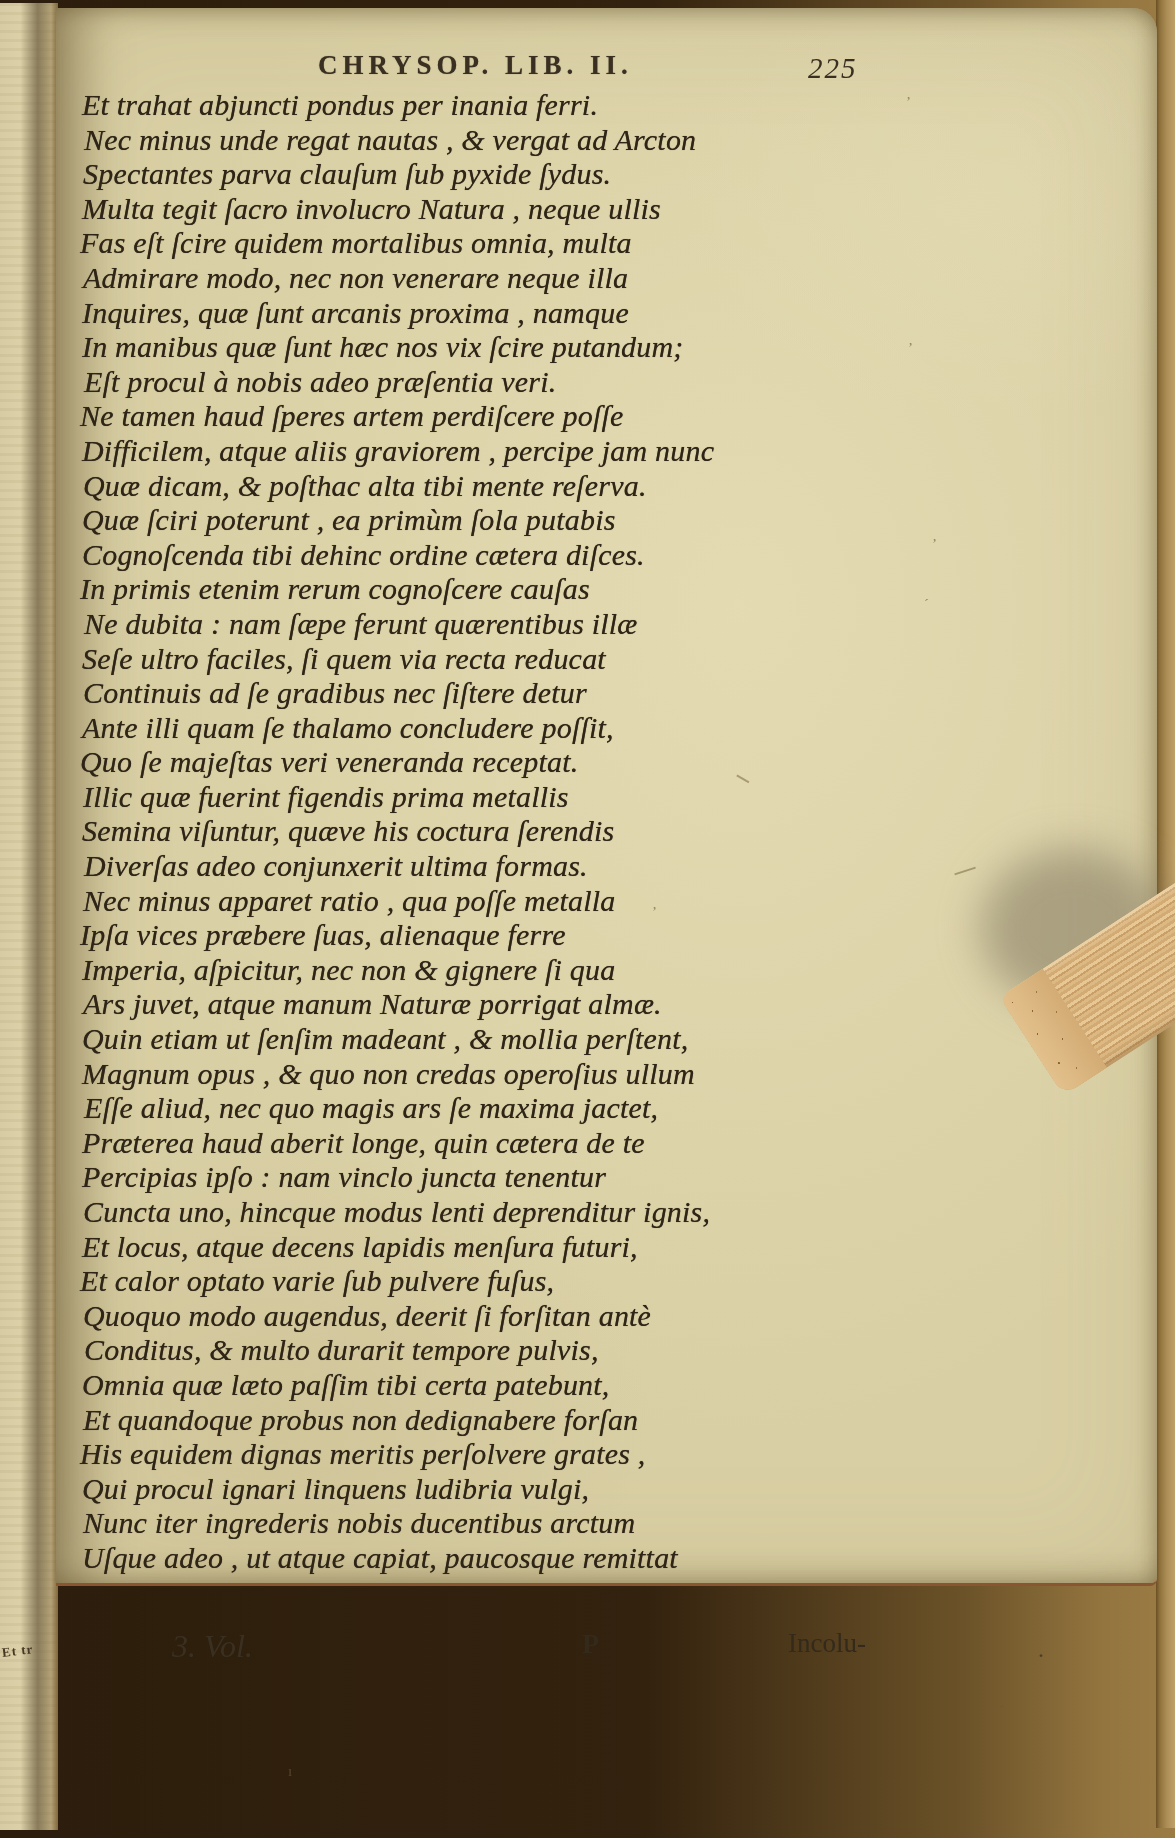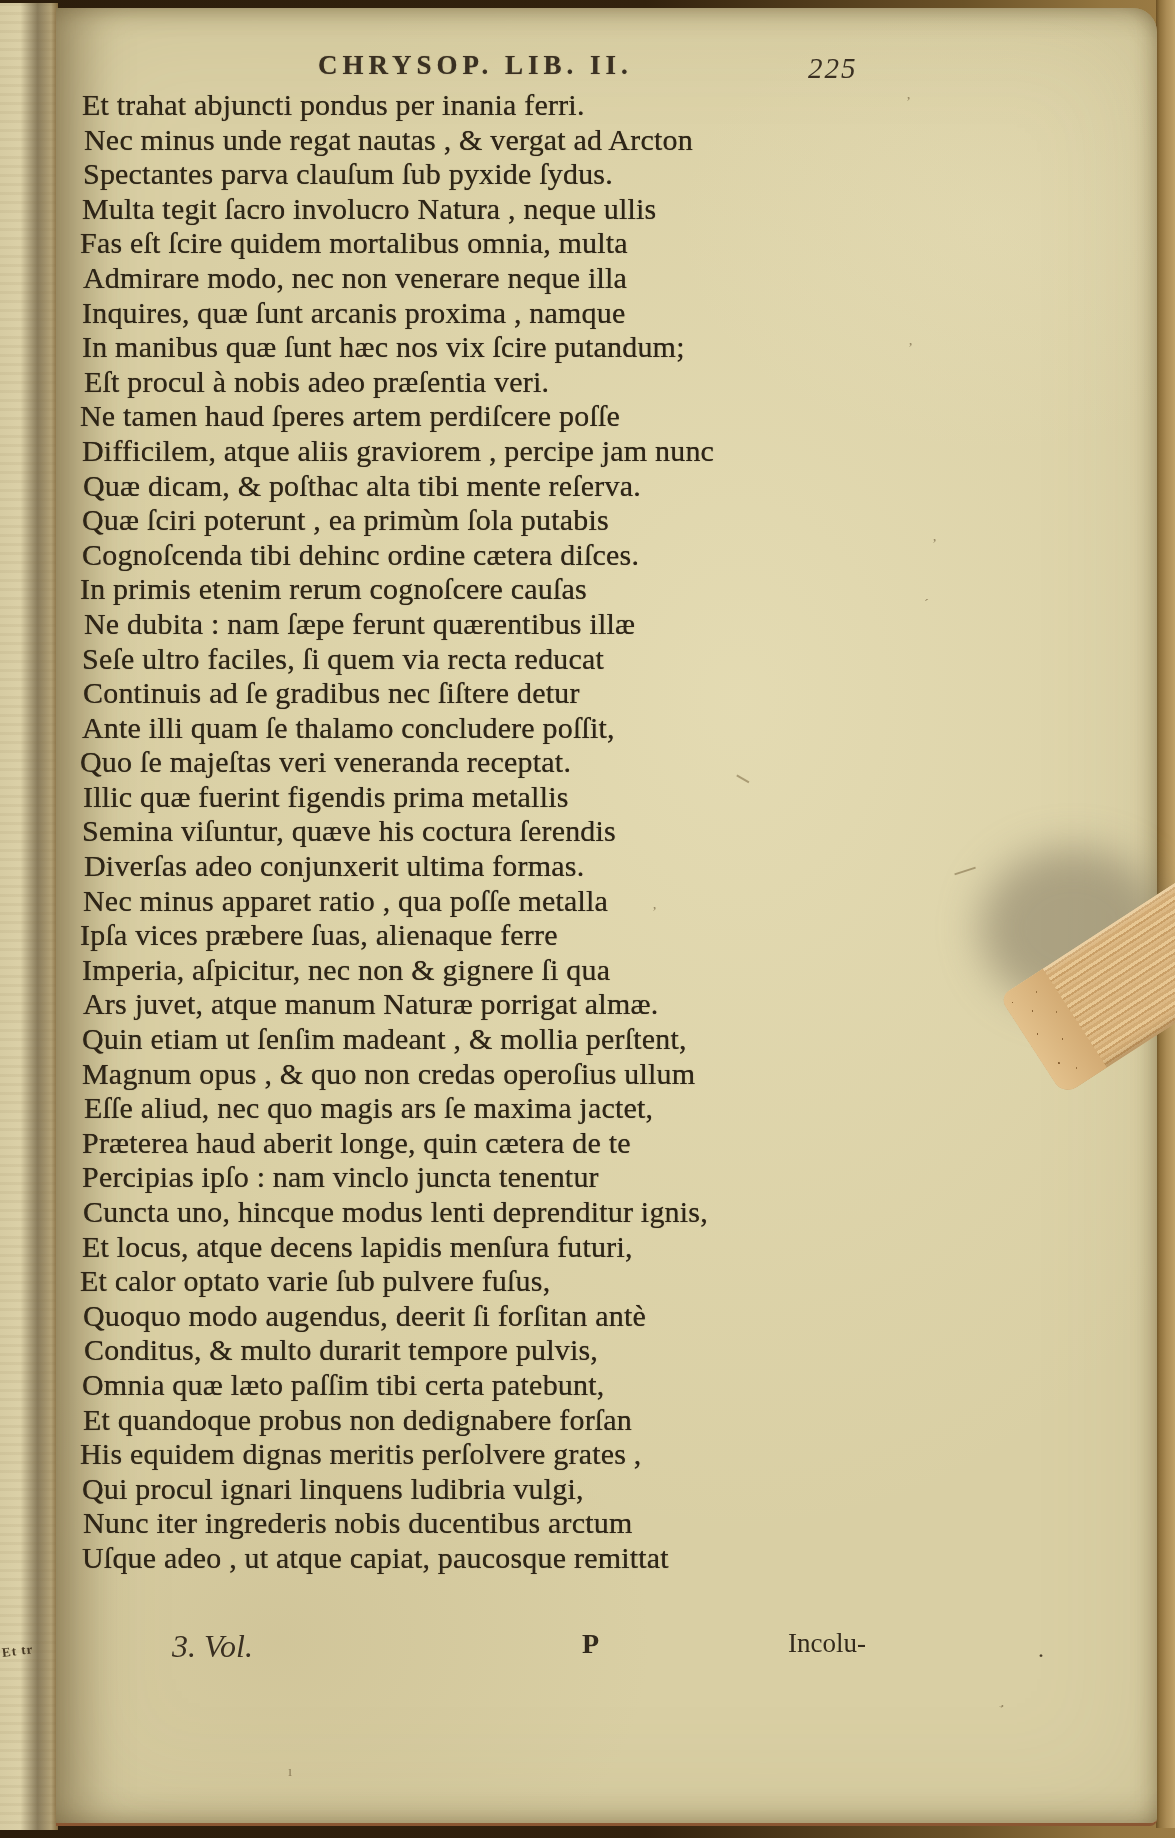--- a/index.html
+++ b/index.html
@@ -22,21 +22,21 @@
   }
 
   
   .right-edge {
     position:absolute; right:0; top:0; bottom:10px; width:19px;
     background:linear-gradient(to right,#6a4f24 0%,#8f713c 20%,#ab8c55 55%,#c0a269 100%);
   }
 
   
   .page {
-    position:absolute; left:56px; top:8px; width:1101px; height:1818px;
+    position:absolute; left:56px; top:8px; width:1101px; height:1578px;
     border-top-right-radius:24px;
     border-bottom-right-radius:7px;
     border-bottom:3px solid #8a5632;
     background:
       radial-gradient(ellipse 900px 1200px at 62% 38%, rgba(236,228,190,0.55), rgba(0,0,0,0) 70%),
       radial-gradient(ellipse 500px 400px at 20% 90%, rgba(190,175,130,0.30), rgba(0,0,0,0) 75%),
       radial-gradient(ellipse 420px 300px at 85% 12%, rgba(228,219,180,0.45), rgba(0,0,0,0) 75%),
       #d9cfa4;
     box-shadow:
       inset 52px 0 48px -28px rgba(108,90,52,0.55),
@@ -57,20 +57,21 @@
     font-size:29px; font-style:italic; letter-spacing:2px;
     color:#3a3022;
   }
 
   .poem {
     position:absolute; left:26px; top:80px; width:900px;
     font-size:30px; line-height:34.6px; letter-spacing:0.2px;
     color:#2e2517;
     text-shadow:0 0 0.7px rgba(46,37,23,0.8);
     white-space:nowrap;
+    font-style:italic;
   }
   .poem-line { height:34.6px; }
   .poem-line:nth-child(3n)   { transform:translateX(1px); }
   .poem-line:nth-child(5n)   { transform:translateX(-2px); }
   .poem-line:nth-child(7n+2) { transform:translateX(2px); }
 
   .footer-vol {
     position:absolute; left:116px; top:1620px;
     font-size:32px; font-style:italic; color:#3a3022;
   }

